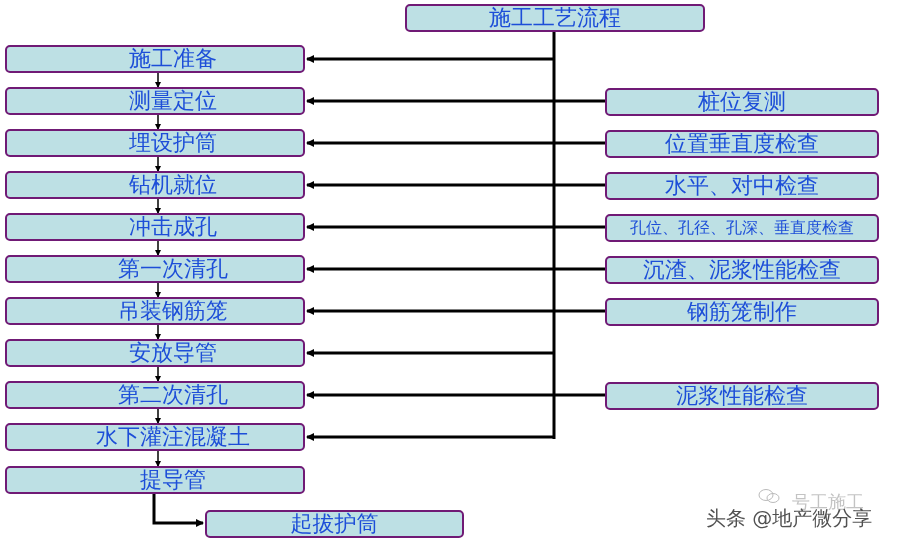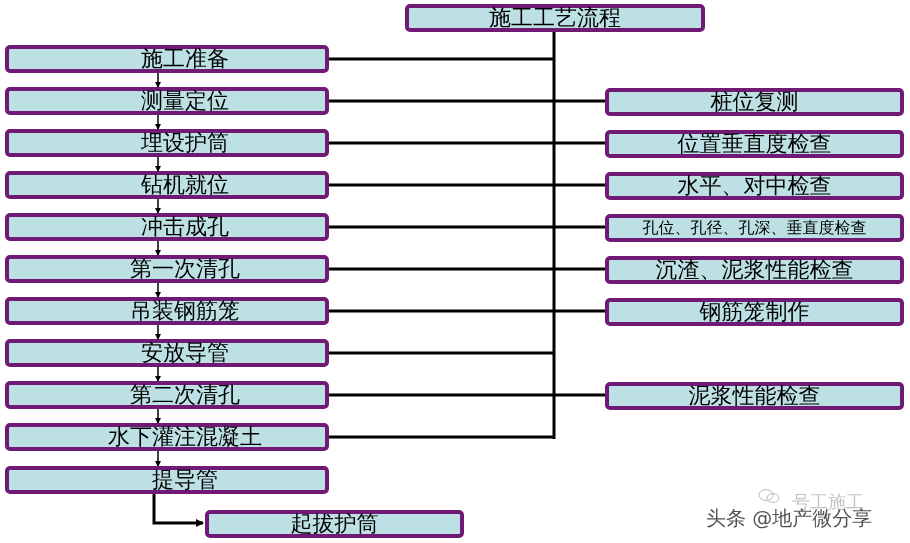--- a/index.html
+++ b/index.html
@@ -1,24 +1,24 @@
 <!DOCTYPE html>
 <html><head>
 <meta charset="utf-8">
 <style>
   html, body { margin: 0; padding: 0; background: #ffffff; }
   body { width: 910px; height: 543px; position: relative; overflow: hidden;
          font-family: "DejaVu Sans", "Liberation Sans", sans-serif; }
   .box { position: absolute; box-sizing: border-box; height: 28px;
-         background: #bde0e4; border: 4px solid #701a75; border-radius: 5px;
+         background: #bde0e4; border: 2px solid #701a75; border-radius: 5px;
          display: flex; align-items: center; justify-content: center;
-         color: #000000; font-size: 22px; line-height: 1; white-space: nowrap; }
+         color: #1d4ed8; font-size: 22px; line-height: 1; white-space: nowrap; }
   .box.small { font-size: 16px; }
-  .left { left: 5px; width: 324px; padding-left: 36px; }
-  .right { left: 605px; width: 299px; }
+  .left { left: 5px; width: 300px; padding-left: 36px; }
+  .right { left: 605px; width: 274px; }
   svg.wires { position: absolute; left: 0; top: 0; pointer-events: none; }
   .watermark { position: absolute; left: 706px; top: 505px; font-size: 20px;
                color: #333; opacity: 0.85; }
   .watermark2 { position: absolute; left: 792px; top: 490px; font-size: 18px;
                 color: #aaa; opacity: 0.7; }
   .wm-icon { position: absolute; left: 758px; top: 488px; width: 22px; height: 16px; }
 </style>
 </head>
 <body>
 

